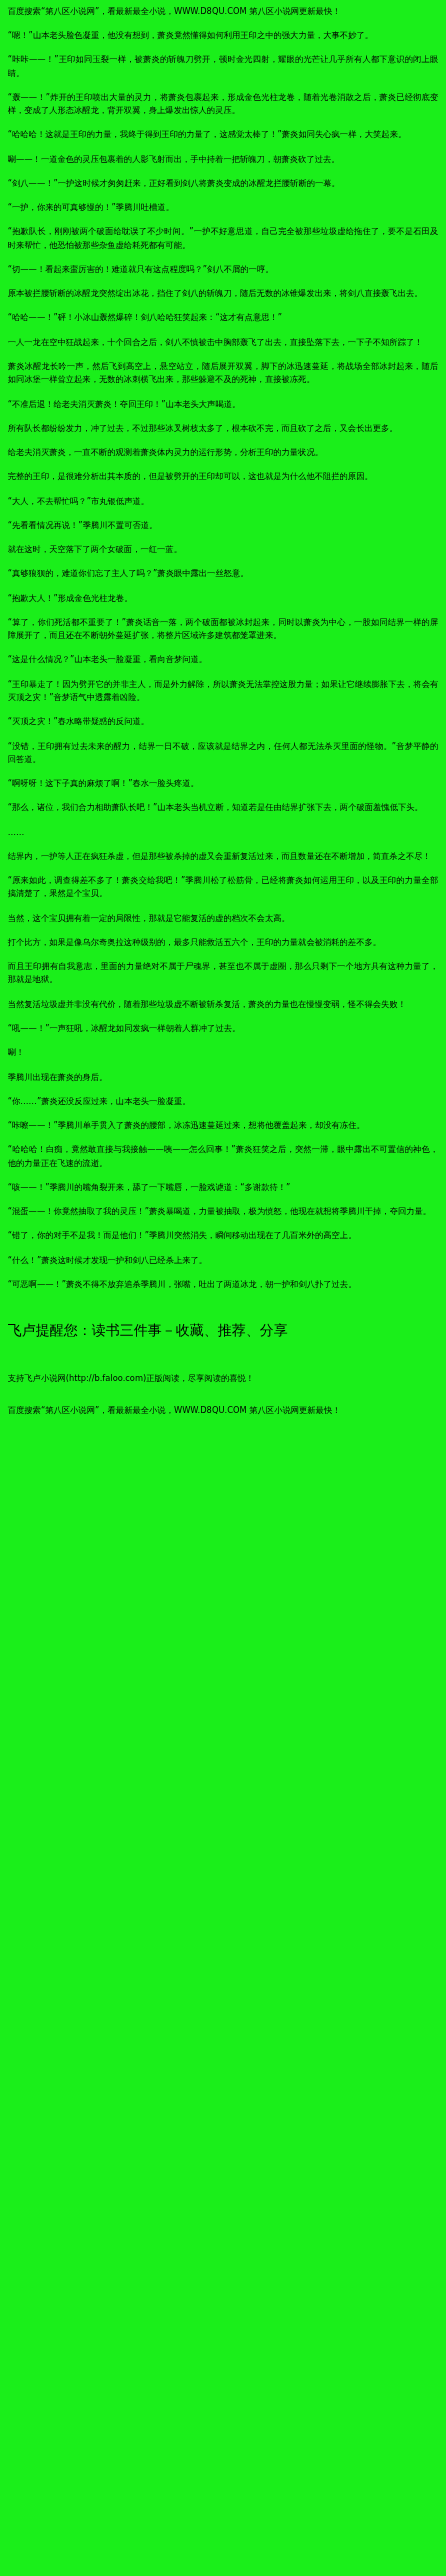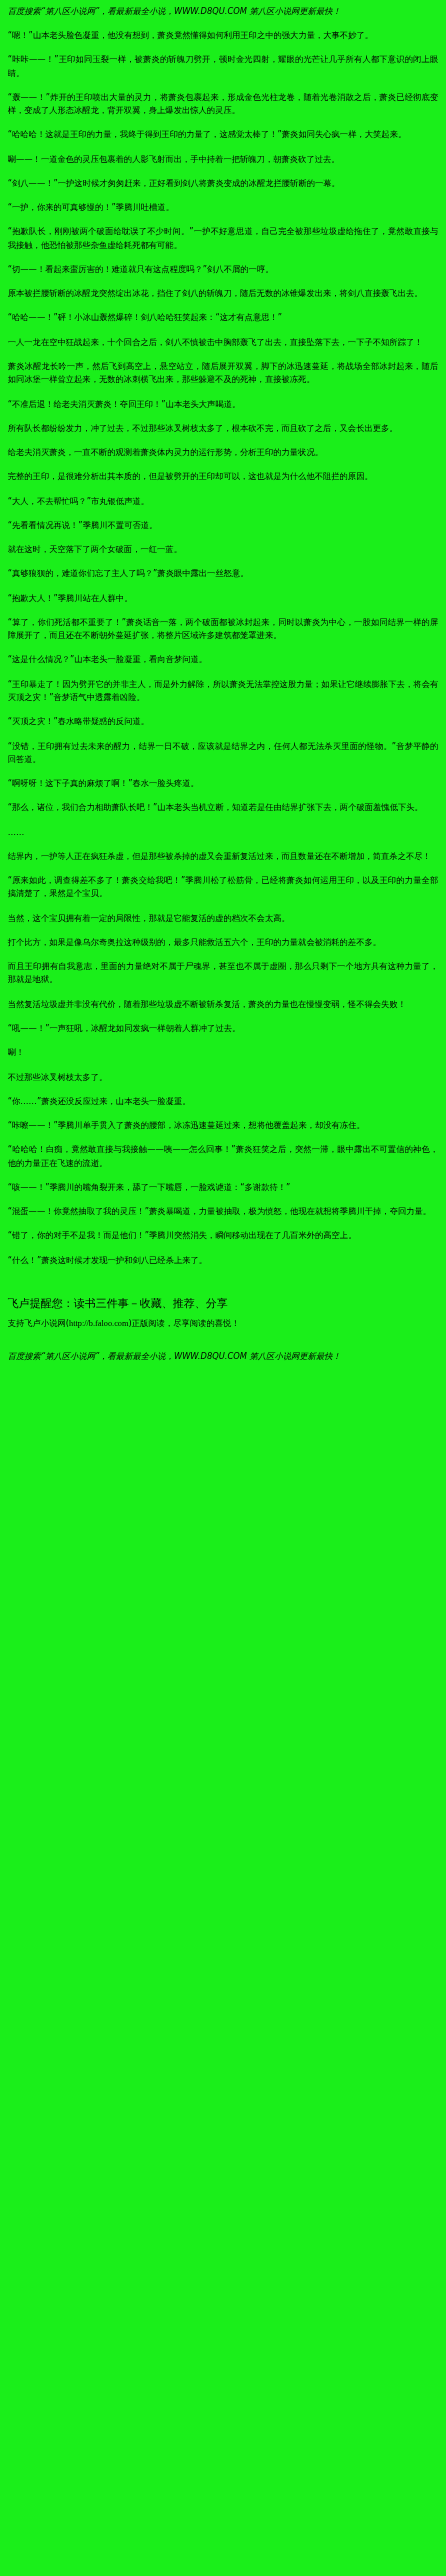--- a/index.html
+++ b/index.html
@@ -15,107 +15,106 @@
     background: #1aef1a;
     padding: 5.1px 7.7px 15.3px 7.7px;
     font-family: "DejaVu Sans", "Liberation Sans", sans-serif;
     color: #000000;
   }
   .promo-line {
     font-size: 8.3px;
     line-height: 1.5;
     margin: 0 0 11.5px 0;
     word-break: break-all;
-    font-style: italic;
   }
   .promo-line.bottom {
     margin: 0;
   }
   .content p.para {
     font-size: 8.3px;
     line-height: 1.6;
     margin: 8px 0 11px 0;
     word-break: break-all;
     text-align: justify;
   }
   .footer {
     margin-top: 29px;
   }
   .footer .reminder {
-    font-size: 11px;
+    font-size: 14px;
     line-height: 1.5;
-    margin-bottom: 5px;
+    margin-bottom: 31px;
   }
   .footer .support {
     font-size: 8.3px;
     line-height: 1.5;
     margin-bottom: 19px;
     word-break: break-all;
   }
   .footer .support .url {
     text-decoration: none;
     color: #000000;
     cursor: pointer;
-    font-family: Liberation Serif, serif;
   }
 </style>
 </head>
 <body>
 
 <div class="page">
 
   <div class="promo-line top">百度搜索“第八区小说网”，看最新最全小说，WWW.D8QU.COM 第八区小说网更新最快！</div>
 
   <div class="content" id="content">
       <p class="para">“嗯！”山本老头脸色凝重，他没有想到，萧炎竟然懂得如何利用王印之中的强大力量，大事不妙了。</p>
       <p class="para">“咔咔——！”王印如同玉裂一样，被萧炎的斩魄刀劈开，顿时金光四射，耀眼的光芒让几乎所有人都下意识的闭上眼睛。</p>
       <p class="para">“轰——！”炸开的王印喷出大量的灵力，将萧炎包裹起来，形成金色光柱龙卷，随着光卷消散之后，萧炎已经彻底变样，变成了人形态冰醒龙，背开双翼，身上爆发出惊人的灵压。</p>
       <p class="para">“哈哈哈！这就是王印的力量，我终于得到王印的力量了，这感觉太棒了！”萧炎如同失心疯一样，大笑起来。</p>
       <p class="para">唰——！一道金色的灵压包裹着的人影飞射而出，手中持着一把斩魄刀，朝萧炎砍了过去。</p>
       <p class="para">“剑八——！”一护这时候才匆匆赶来，正好看到剑八将萧炎变成的冰醒龙拦腰斩断的一幕。</p>
       <p class="para">“一护，你来的可真够慢的！”季腾川吐槽道。</p>
-      <p class="para">“抱歉队长，刚刚被两个破面给耽误了不少时间。”一护不好意思道，自己完全被那些垃圾虚给拖住了，竟然敢直接与我接触，他恐怕被那些杂鱼虚给耗死都有可能。</p>
+      <p class="para">“抱歉队长，刚刚被两个破面给耽误了不少时间。”一护不好意思道，自己完全被那些垃圾虚给拖住了，要不是石田及时来帮忙，他恐怕被那些杂鱼虚给耗死都有可能。</p>
       <p class="para">“切——！看起来蛮厉害的！难道就只有这点程度吗？”剑八不屑的一哼。</p>
       <p class="para">原本被拦腰斩断的冰醒龙突然绽出冰花，挡住了剑八的斩魄刀，随后无数的冰锥爆发出来，将剑八直接轰飞出去。</p>
       <p class="para">“哈哈——！”砰！小冰山轰然爆碎！剑八哈哈狂笑起来：“这才有点意思！”</p>
       <p class="para">一人一龙在空中狂战起来，十个回合之后，剑八不慎被击中胸部轰飞了出去，直接坠落下去，一下子不知所踪了！</p>
       <p class="para">萧炎冰醒龙长吟一声，然后飞到高空上，悬空站立，随后展开双翼，脚下的冰迅速蔓延，将战场全部冰封起来，随后如同冰堡一样耸立起来，无数的冰刺横飞出来，那些躲避不及的死神，直接被冻死。</p>
       <p class="para">“不准后退！给老夫消灭萧炎！夺回王印！”山本老头大声喝道。</p>
       <p class="para">所有队长都纷纷发力，冲了过去，不过那些冰叉树枝太多了，根本砍不完，而且砍了之后，又会长出更多。</p>
       <p class="para">给老夫消灭萧炎，一直不断的观测着萧炎体内灵力的运行形势，分析王印的力量状况。</p>
       <p class="para">完整的王印，是很难分析出其本质的，但是被劈开的王印却可以，这也就是为什么他不阻拦的原因。</p>
       <p class="para">“大人，不去帮忙吗？”市丸银低声道。</p>
       <p class="para">“先看看情况再说！”季腾川不置可否道。</p>
       <p class="para">就在这时，天空落下了两个女破面，一红一蓝。</p>
       <p class="para">“真够狼狈的，难道你们忘了主人了吗？”萧炎眼中露出一丝怒意。</p>
-      <p class="para">“抱歉大人！”季腾川站在人群中。</p>
+      <p class="para">“抱歉大人！”形成金色光柱龙卷。</p>
       <p class="para">“算了，你们死活都不重要了！”萧炎话音一落，两个破面都被冰封起来，同时以萧炎为中心，一股如同结界一样的屏障展开了，而且还在不断朝外蔓延扩张，将整片区域许多建筑都笼罩进来。</p>
       <p class="para">“这是什么情况？”山本老头一脸凝重，看向音梦问道。</p>
       <p class="para">“王印暴走了！因为劈开它的并非主人，而是外力解除，所以萧炎无法掌控这股力量；如果让它继续膨胀下去，将会有灭顶之灾！”音梦语气中透露着凶险。</p>
       <p class="para">“灭顶之灾！”春水略带疑惑的反问道。</p>
       <p class="para">“没错，王印拥有过去未来的醒力，结界一日不破，应该就是结界之内，任何人都无法杀灭里面的怪物。”音梦平静的回答道。</p>
       <p class="para">“啊呀呀！这下子真的麻烦了啊！”春水一脸头疼道。</p>
       <p class="para">“那么，诸位，我们合力相助萧队长吧！”山本老头当机立断，知道若是任由结界扩张下去，两个破面羞愧低下头。</p>
       <p class="para">……</p>
       <p class="para">结界内，一护等人正在疯狂杀虚，但是那些被杀掉的虚又会重新复活过来，而且数量还在不断增加，简直杀之不尽！</p>
       <p class="para">“原来如此，调查得差不多了！萧炎交给我吧！”季腾川松了松筋骨，已经将萧炎如何运用王印，以及王印的力量全部搞清楚了，果然是个宝贝。</p>
       <p class="para">当然，这个宝贝拥有着一定的局限性，那就是它能复活的虚的档次不会太高。</p>
       <p class="para">打个比方，如果是像乌尔奇奥拉这种级别的，最多只能救活五六个，王印的力量就会被消耗的差不多。</p>
       <p class="para">而且王印拥有自我意志，里面的力量绝对不属于尸魂界，甚至也不属于虚圈，那么只剩下一个地方具有这种力量了，那就是地狱。</p>
       <p class="para">当然复活垃圾虚并非没有代价，随着那些垃圾虚不断被斩杀复活，萧炎的力量也在慢慢变弱，怪不得会失败！</p>
       <p class="para">“吼——！”一声狂吼，冰醒龙如同发疯一样朝着人群冲了过去。</p>
       <p class="para">唰！</p>
-      <p class="para">不过那些冰叉树枝太多了。</p>
+      <p class="para">季腾川出现在萧炎的身后。</p>
       <p class="para">“你……”萧炎还没反应过来，山本老头一脸凝重。</p>
       <p class="para">“咔嚓——！”季腾川单手贯入了萧炎的腰部，冰冻迅速蔓延过来，想将他覆盖起来，却没有冻住。</p>
       <p class="para">“哈哈哈！白痴，竟然敢直接与我接触——咦——怎么回事！”萧炎狂笑之后，突然一滞，眼中露出不可置信的神色，他的力量正在飞速的流逝。</p>
       <p class="para">“咳——！”季腾川的嘴角裂开来，舔了一下嘴唇，一脸戏谑道：“多谢款待！”</p>
       <p class="para">“混蛋——！你竟然抽取了我的灵压！”萧炎暴喝道，力量被抽取，极为愤怒，他现在就想将季腾川干掉，夺回力量。</p>
       <p class="para">“错了，你的对手不是我！而是他们！”季腾川突然消失，瞬间移动出现在了几百米外的高空上。</p>
       <p class="para">“什么！”萧炎这时候才发现一护和剑八已经杀上来了。</p>
+      <p class="para">“可恶啊——！”萧炎不得不放弃追杀季腾川，张嘴，吐出了两道冰龙，朝一护和剑八扑了过去。</p>
     </div>
 
   <div class="footer">
     <div class="reminder">飞卢提醒您：读书三件事－收藏、推荐、分享</div>
     <div class="support"><span>支持飞卢小说网(</span><span class="url">http://b.faloo.com</span><span>)正版阅读，尽享阅读的喜悦！</span></div>
     <div class="promo-line bottom">百度搜索“第八区小说网”，看最新最全小说，WWW.D8QU.COM 第八区小说网更新最快！</div>
   </div>
 
 </div>
 

